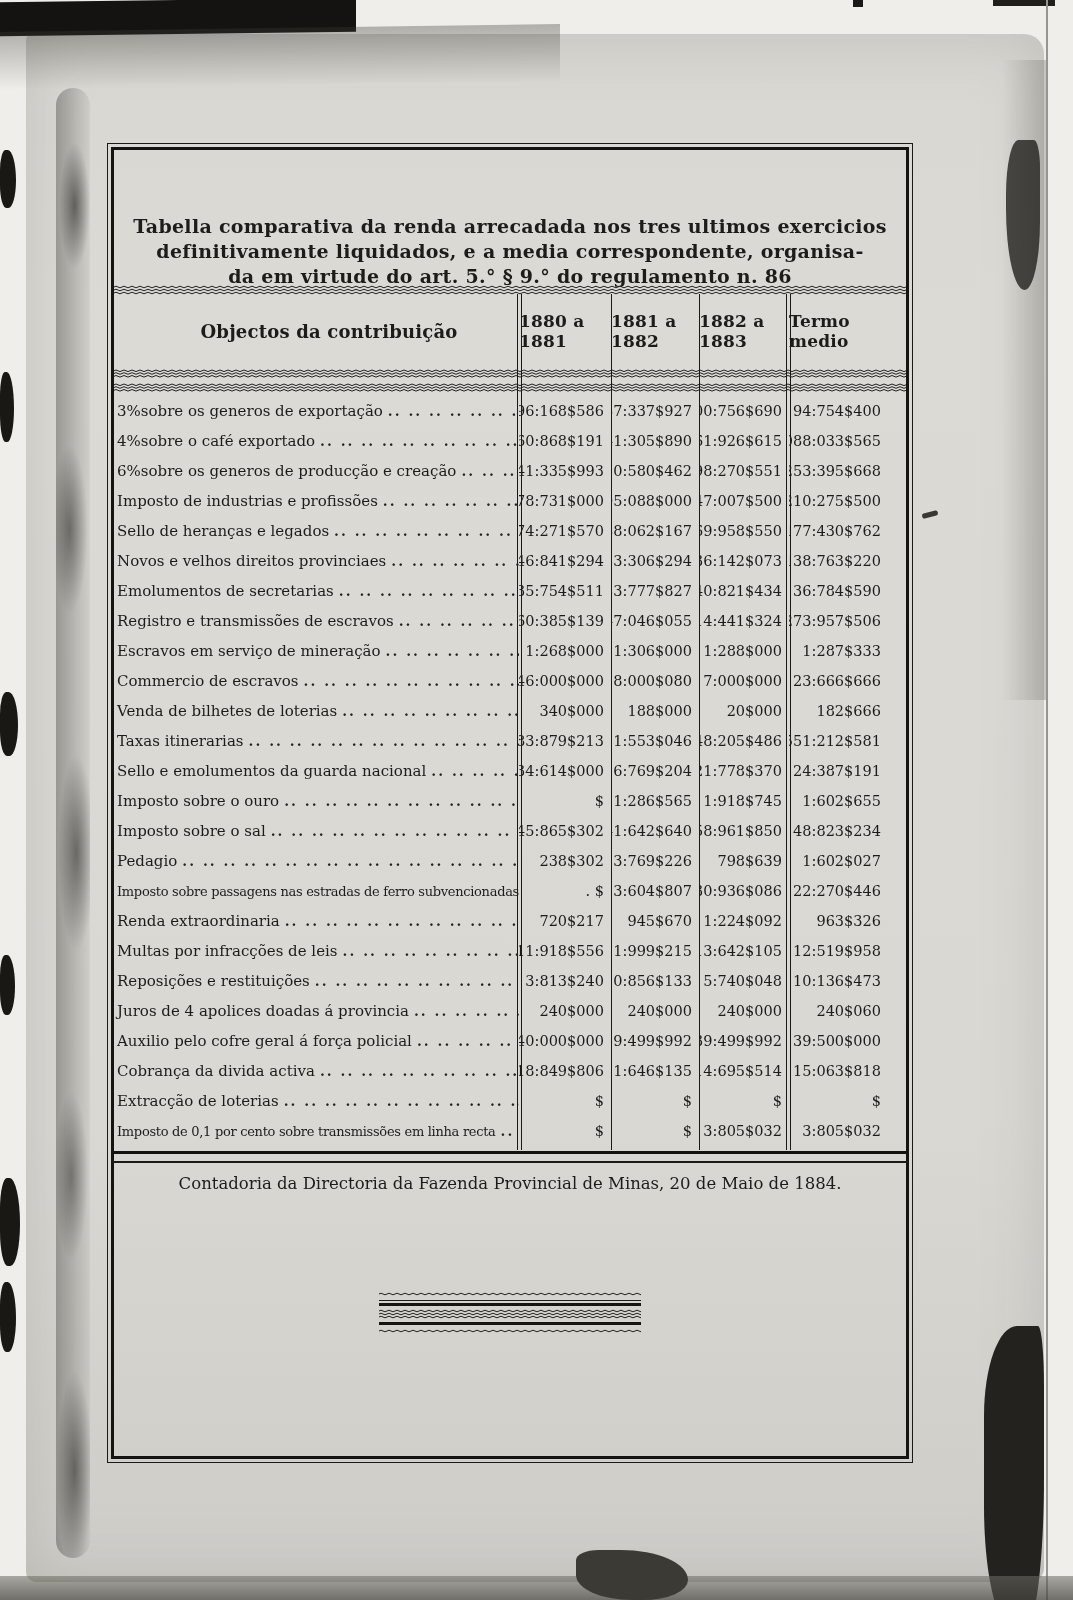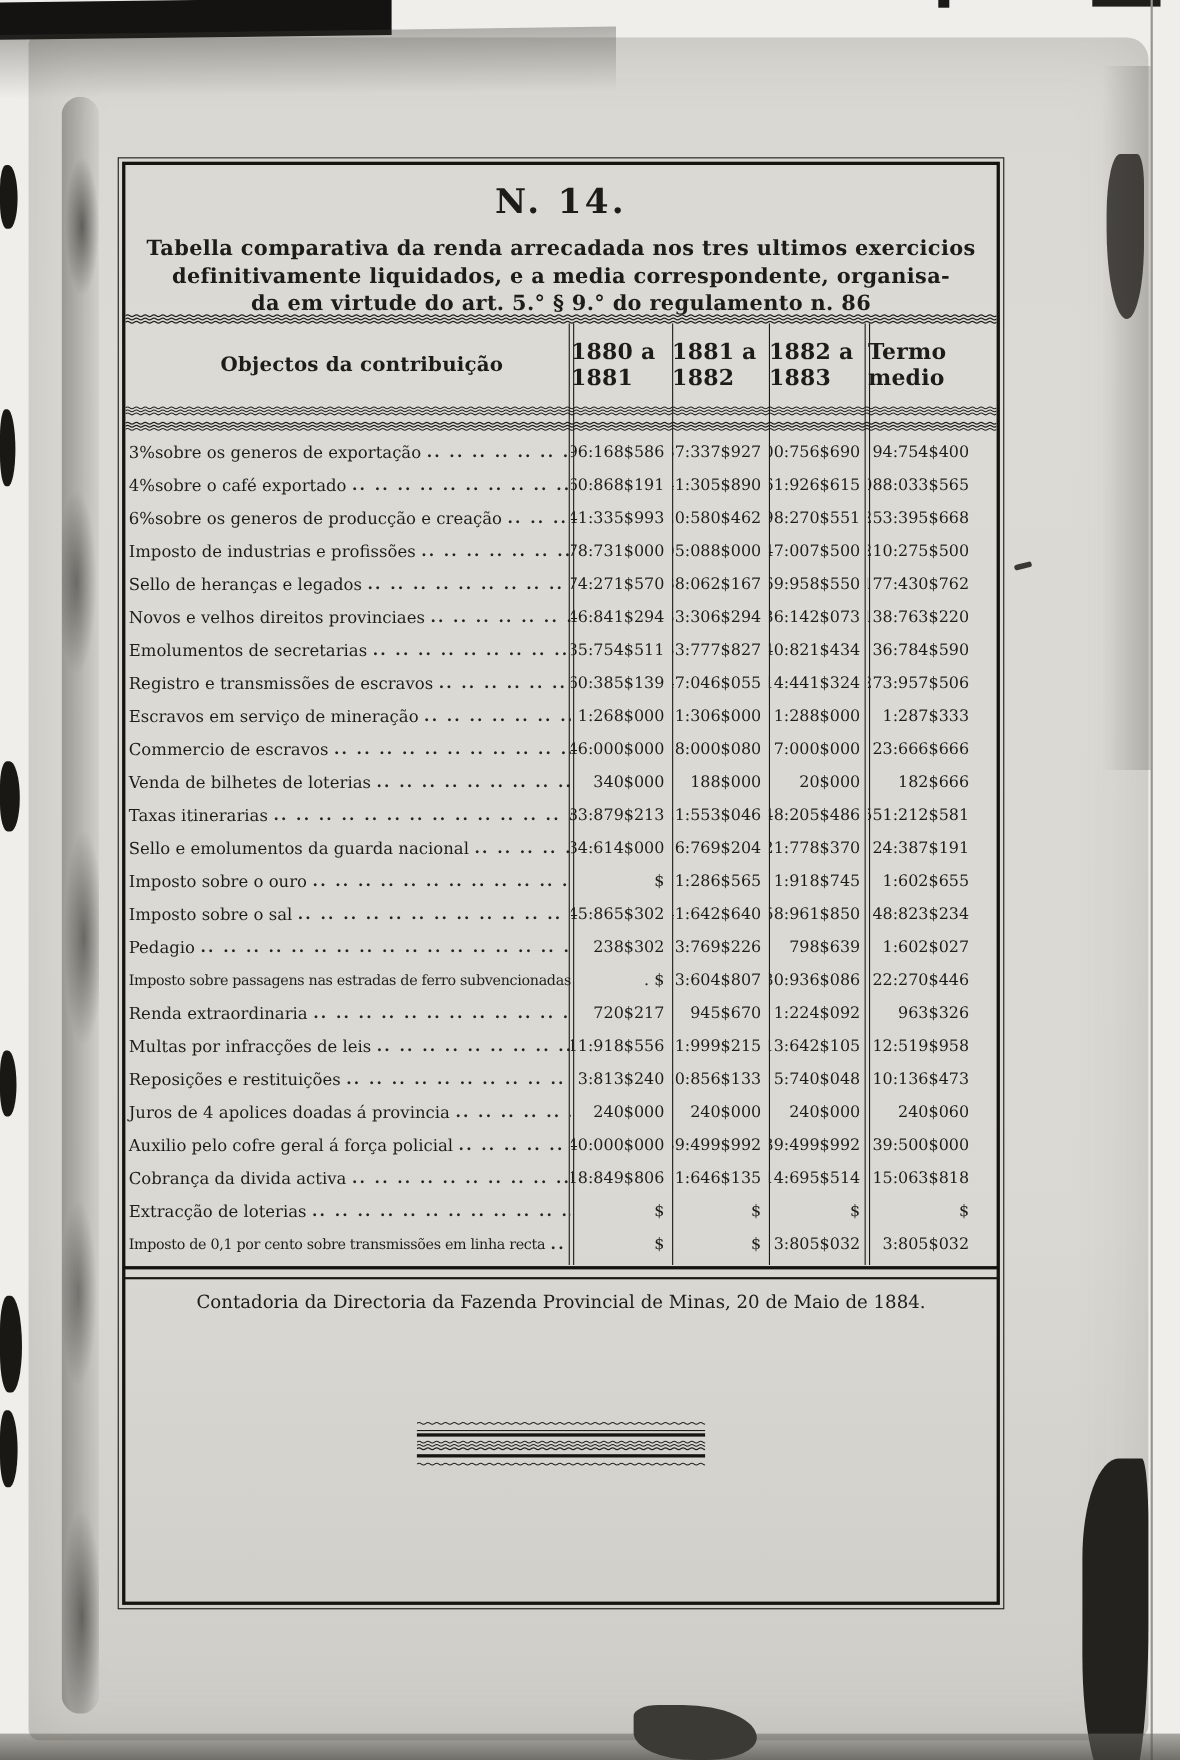--- a/index.html
+++ b/index.html
@@ -60,21 +60,21 @@
 
   .wavy{position:absolute;}
   .band-top{left:6px;top:140px;width:792px;height:12px;}
   .band-mid1{left:6px;top:224px;width:792px;height:11px;}
   .band-mid2{left:6px;top:238px;width:792px;height:11px;}
 
   
   .thead,.trow{display:grid;grid-template-columns:404px 92px 88px 90px 116px;}
   .thead{position:absolute;left:7px;top:152px;width:790px;height:70px;}
   .thead .hc{display:flex;align-items:center;justify-content:center;
-    font-weight:bold;font-size:20px;letter-spacing:.2px;}
+    font-weight:bold;font-size:17px;letter-spacing:.2px;}
   .thead .hc0{font-size:18px;margin-left:24px;}
   .tbody{position:absolute;left:7px;top:252px;width:790px;}
   .trow{height:30px;}
   .cell{display:flex;align-items:center;overflow:hidden;}
   .c0{padding-left:2px;}
   .lt{font-size:15px;white-space:nowrap;}
   .lt.tight{font-size:13px;letter-spacing:-.3px;}
   .leader{flex:1;overflow:hidden;white-space:nowrap;font-size:14px;font-weight:bold;letter-spacing:2px;padding-left:5px;color:#23221f;}
   .v{justify-content:flex-end;font-size:14.5px;padding-right:7px;white-space:nowrap;}
   .v3{padding-right:24px;}
@@ -119,21 +119,20 @@
 <div class="right-edge-line"></div>
 <div class="right-blotch"></div>
 <div class="right-blotch2"></div>
 <div class="bottom-strip"></div>
 <div class="bottom-blob"></div>
 <div class="mark-dash"></div>
 
 <div class="frame">
   <div class="frame-b"></div>
 
-  <div class="n-title">N. 14.</div>
   <div class="subtitle">
     <div>Tabella comparativa da renda arrecadada nos tres ultimos exercicios</div>
     <div>definitivamente liquidados, e a media correspondente, organisa-</div>
     <div>da em virtude do art. 5.° § 9.° do regulamento n. 86</div>
   </div>
 
   <div class="wavy band-top">
       <svg xmlns="http://www.w3.org/2000/svg" width="792" height="12" style="display:block">
         <path d="M0 3.0 q2 -1.6 4 0 q2 1.6 4 0 q2 -1.6 4 0 q2 1.6 4 0 q2 -1.6 4 0 q2 1.6 4 0 q2 -1.6 4 0 q2 1.6 4 0 q2 -1.6 4 0 q2 1.6 4 0 q2 -1.6 4 0 q2 1.6 4 0 q2 -1.6 4 0 q2 1.6 4 0 q2 -1.6 4 0 q2 1.6 4 0 q2 -1.6 4 0 q2 1.6 4 0 q2 -1.6 4 0 q2 1.6 4 0 q2 -1.6 4 0 q2 1.6 4 0 q2 -1.6 4 0 q2 1.6 4 0 q2 -1.6 4 0 q2 1.6 4 0 q2 -1.6 4 0 q2 1.6 4 0 q2 -1.6 4 0 q2 1.6 4 0 q2 -1.6 4 0 q2 1.6 4 0 q2 -1.6 4 0 q2 1.6 4 0 q2 -1.6 4 0 q2 1.6 4 0 q2 -1.6 4 0 q2 1.6 4 0 q2 -1.6 4 0 q2 1.6 4 0 q2 -1.6 4 0 q2 1.6 4 0 q2 -1.6 4 0 q2 1.6 4 0 q2 -1.6 4 0 q2 1.6 4 0 q2 -1.6 4 0 q2 1.6 4 0 q2 -1.6 4 0 q2 1.6 4 0 q2 -1.6 4 0 q2 1.6 4 0 q2 -1.6 4 0 q2 1.6 4 0 q2 -1.6 4 0 q2 1.6 4 0 q2 -1.6 4 0 q2 1.6 4 0 q2 -1.6 4 0 q2 1.6 4 0 q2 -1.6 4 0 q2 1.6 4 0 q2 -1.6 4 0 q2 1.6 4 0 q2 -1.6 4 0 q2 1.6 4 0 q2 -1.6 4 0 q2 1.6 4 0 q2 -1.6 4 0 q2 1.6 4 0 q2 -1.6 4 0 q2 1.6 4 0 q2 -1.6 4 0 q2 1.6 4 0 q2 -1.6 4 0 q2 1.6 4 0 q2 -1.6 4 0 q2 1.6 4 0 q2 -1.6 4 0 q2 1.6 4 0 q2 -1.6 4 0 q2 1.6 4 0 q2 -1.6 4 0 q2 1.6 4 0 q2 -1.6 4 0 q2 1.6 4 0 q2 -1.6 4 0 q2 1.6 4 0 q2 -1.6 4 0 q2 1.6 4 0 q2 -1.6 4 0 q2 1.6 4 0 q2 -1.6 4 0 q2 1.6 4 0 q2 -1.6 4 0 q2 1.6 4 0 q2 -1.6 4 0 q2 1.6 4 0 q2 -1.6 4 0 q2 1.6 4 0 q2 -1.6 4 0 q2 1.6 4 0 q2 -1.6 4 0 q2 1.6 4 0 q2 -1.6 4 0 q2 1.6 4 0 q2 -1.6 4 0 q2 1.6 4 0 q2 -1.6 4 0 q2 1.6 4 0 q2 -1.6 4 0 q2 1.6 4 0 q2 -1.6 4 0 q2 1.6 4 0 q2 -1.6 4 0 q2 1.6 4 0 q2 -1.6 4 0 q2 1.6 4 0 q2 -1.6 4 0 q2 1.6 4 0 q2 -1.6 4 0 q2 1.6 4 0 q2 -1.6 4 0 q2 1.6 4 0 q2 -1.6 4 0 q2 1.6 4 0 q2 -1.6 4 0 q2 1.6 4 0 q2 -1.6 4 0 q2 1.6 4 0 q2 -1.6 4 0 q2 1.6 4 0 q2 -1.6 4 0 q2 1.6 4 0 q2 -1.6 4 0 q2 1.6 4 0 q2 -1.6 4 0 q2 1.6 4 0 q2 -1.6 4 0 q2 1.6 4 0 q2 -1.6 4 0 q2 1.6 4 0 q2 -1.6 4 0 q2 1.6 4 0 q2 -1.6 4 0 q2 1.6 4 0 q2 -1.6 4 0 q2 1.6 4 0 q2 -1.6 4 0 q2 1.6 4 0 q2 -1.6 4 0 q2 1.6 4 0 q2 -1.6 4 0 q2 1.6 4 0 q2 -1.6 4 0 q2 1.6 4 0 q2 -1.6 4 0 q2 1.6 4 0 q2 -1.6 4 0 q2 1.6 4 0 q2 -1.6 4 0 q2 1.6 4 0 q2 -1.6 4 0 q2 1.6 4 0 q2 -1.6 4 0 q2 1.6 4 0 q2 -1.6 4 0 q2 1.6 4 0 q2 -1.6 4 0 q2 1.6 4 0 q2 -1.6 4 0 q2 1.6 4 0 q2 -1.6 4 0 q2 1.6 4 0 q2 -1.6 4 0 q2 1.6 4 0 q2 -1.6 4 0 q2 1.6 4 0 q2 -1.6 4 0 q2 1.6 4 0 q2 -1.6 4 0 q2 1.6 4 0 q2 -1.6 4 0 q2 1.6 4 0 q2 -1.6 4 0 q2 1.6 4 0 q2 -1.6 4 0 q2 1.6 4 0 q2 -1.6 4 0 q2 1.6 4 0 q2 -1.6 4 0 q2 1.6 4 0 q2 -1.6 4 0 q2 1.6 4 0 q2 -1.6 4 0 q2 1.6 4 0 q2 -1.6 4 0 q2 1.6 4 0" fill="none" stroke="#22211e" stroke-width="1"></path>
         <path d="M0 6.0 q2 -1.6 4 0 q2 1.6 4 0 q2 -1.6 4 0 q2 1.6 4 0 q2 -1.6 4 0 q2 1.6 4 0 q2 -1.6 4 0 q2 1.6 4 0 q2 -1.6 4 0 q2 1.6 4 0 q2 -1.6 4 0 q2 1.6 4 0 q2 -1.6 4 0 q2 1.6 4 0 q2 -1.6 4 0 q2 1.6 4 0 q2 -1.6 4 0 q2 1.6 4 0 q2 -1.6 4 0 q2 1.6 4 0 q2 -1.6 4 0 q2 1.6 4 0 q2 -1.6 4 0 q2 1.6 4 0 q2 -1.6 4 0 q2 1.6 4 0 q2 -1.6 4 0 q2 1.6 4 0 q2 -1.6 4 0 q2 1.6 4 0 q2 -1.6 4 0 q2 1.6 4 0 q2 -1.6 4 0 q2 1.6 4 0 q2 -1.6 4 0 q2 1.6 4 0 q2 -1.6 4 0 q2 1.6 4 0 q2 -1.6 4 0 q2 1.6 4 0 q2 -1.6 4 0 q2 1.6 4 0 q2 -1.6 4 0 q2 1.6 4 0 q2 -1.6 4 0 q2 1.6 4 0 q2 -1.6 4 0 q2 1.6 4 0 q2 -1.6 4 0 q2 1.6 4 0 q2 -1.6 4 0 q2 1.6 4 0 q2 -1.6 4 0 q2 1.6 4 0 q2 -1.6 4 0 q2 1.6 4 0 q2 -1.6 4 0 q2 1.6 4 0 q2 -1.6 4 0 q2 1.6 4 0 q2 -1.6 4 0 q2 1.6 4 0 q2 -1.6 4 0 q2 1.6 4 0 q2 -1.6 4 0 q2 1.6 4 0 q2 -1.6 4 0 q2 1.6 4 0 q2 -1.6 4 0 q2 1.6 4 0 q2 -1.6 4 0 q2 1.6 4 0 q2 -1.6 4 0 q2 1.6 4 0 q2 -1.6 4 0 q2 1.6 4 0 q2 -1.6 4 0 q2 1.6 4 0 q2 -1.6 4 0 q2 1.6 4 0 q2 -1.6 4 0 q2 1.6 4 0 q2 -1.6 4 0 q2 1.6 4 0 q2 -1.6 4 0 q2 1.6 4 0 q2 -1.6 4 0 q2 1.6 4 0 q2 -1.6 4 0 q2 1.6 4 0 q2 -1.6 4 0 q2 1.6 4 0 q2 -1.6 4 0 q2 1.6 4 0 q2 -1.6 4 0 q2 1.6 4 0 q2 -1.6 4 0 q2 1.6 4 0 q2 -1.6 4 0 q2 1.6 4 0 q2 -1.6 4 0 q2 1.6 4 0 q2 -1.6 4 0 q2 1.6 4 0 q2 -1.6 4 0 q2 1.6 4 0 q2 -1.6 4 0 q2 1.6 4 0 q2 -1.6 4 0 q2 1.6 4 0 q2 -1.6 4 0 q2 1.6 4 0 q2 -1.6 4 0 q2 1.6 4 0 q2 -1.6 4 0 q2 1.6 4 0 q2 -1.6 4 0 q2 1.6 4 0 q2 -1.6 4 0 q2 1.6 4 0 q2 -1.6 4 0 q2 1.6 4 0 q2 -1.6 4 0 q2 1.6 4 0 q2 -1.6 4 0 q2 1.6 4 0 q2 -1.6 4 0 q2 1.6 4 0 q2 -1.6 4 0 q2 1.6 4 0 q2 -1.6 4 0 q2 1.6 4 0 q2 -1.6 4 0 q2 1.6 4 0 q2 -1.6 4 0 q2 1.6 4 0 q2 -1.6 4 0 q2 1.6 4 0 q2 -1.6 4 0 q2 1.6 4 0 q2 -1.6 4 0 q2 1.6 4 0 q2 -1.6 4 0 q2 1.6 4 0 q2 -1.6 4 0 q2 1.6 4 0 q2 -1.6 4 0 q2 1.6 4 0 q2 -1.6 4 0 q2 1.6 4 0 q2 -1.6 4 0 q2 1.6 4 0 q2 -1.6 4 0 q2 1.6 4 0 q2 -1.6 4 0 q2 1.6 4 0 q2 -1.6 4 0 q2 1.6 4 0 q2 -1.6 4 0 q2 1.6 4 0 q2 -1.6 4 0 q2 1.6 4 0 q2 -1.6 4 0 q2 1.6 4 0 q2 -1.6 4 0 q2 1.6 4 0 q2 -1.6 4 0 q2 1.6 4 0 q2 -1.6 4 0 q2 1.6 4 0 q2 -1.6 4 0 q2 1.6 4 0 q2 -1.6 4 0 q2 1.6 4 0 q2 -1.6 4 0 q2 1.6 4 0 q2 -1.6 4 0 q2 1.6 4 0 q2 -1.6 4 0 q2 1.6 4 0 q2 -1.6 4 0 q2 1.6 4 0 q2 -1.6 4 0 q2 1.6 4 0 q2 -1.6 4 0 q2 1.6 4 0 q2 -1.6 4 0 q2 1.6 4 0 q2 -1.6 4 0 q2 1.6 4 0 q2 -1.6 4 0 q2 1.6 4 0 q2 -1.6 4 0 q2 1.6 4 0 q2 -1.6 4 0 q2 1.6 4 0 q2 -1.6 4 0 q2 1.6 4 0" fill="none" stroke="#22211e" stroke-width="1"></path>

